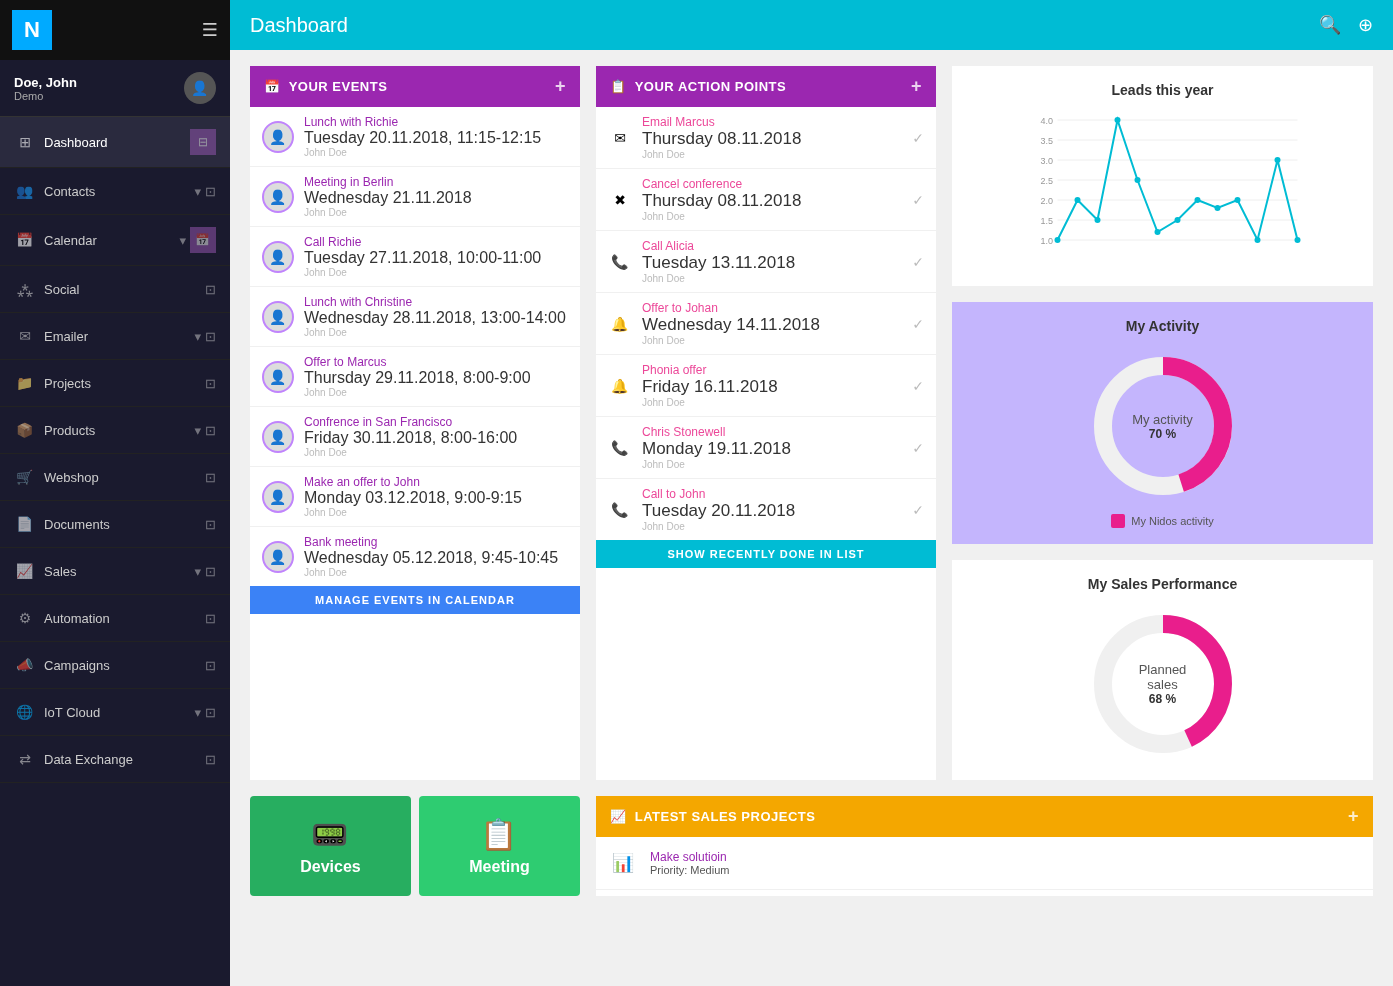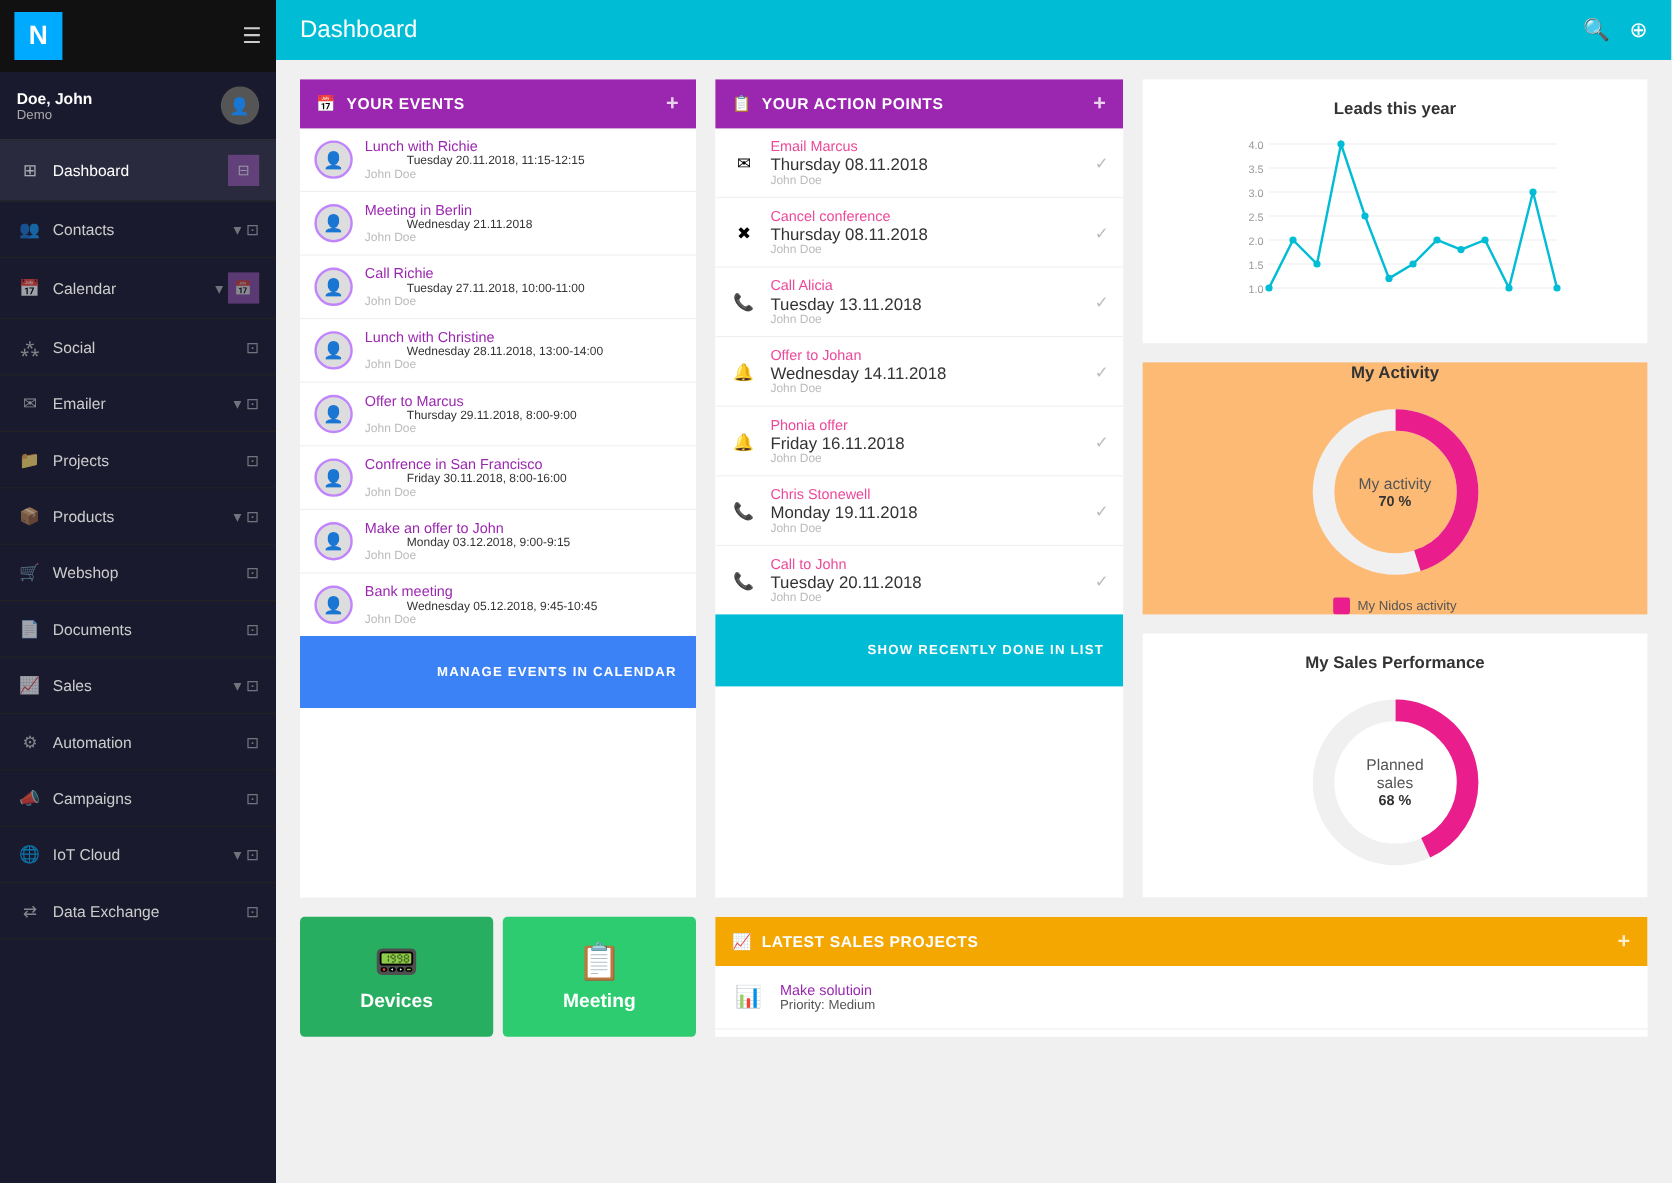--- a/index.html
+++ b/index.html
@@ -114,45 +114,45 @@
     }
     .event-item:last-child { border-bottom: none; }
     .event-avatar {
       width: 32px; height: 32px; border-radius: 50%;
       background: #ddd; border: 2px solid #c084fc;
       flex-shrink: 0; display: flex; align-items: center; justify-content: center;
       font-size: 14px; color: #999;
     }
     .event-details { flex: 1; }
     .event-title { font-size: 12px; color: #9b27b0; font-weight: 500; }
-    .event-date { font-size: 10px; color: #333; margin-left: 35px; }
+    .event-date { font-size: 16px; color: #333; }
     .event-user { font-size: 10px; color: #bbb; }
 
     .action-item {
       display: flex;
       align-items: center;
       padding: 8px 12px;
       border-bottom: 1px solid #f0f0f0;
       gap: 10px;
     }
     .action-item:last-child { border-bottom: none; }
     .action-icon { width: 24px; height: 24px; flex-shrink: 0; display: flex; align-items: center; justify-content: center; font-size: 14px; }
     .action-details { flex: 1; }
     .action-title { font-size: 12px; color: #ec4899; font-weight: 500; }
-    .action-date { font-size: 14px; color: #333; }
+    .action-date { font-size: 17px; color: #333; }
     .action-user { font-size: 10px; color: #bbb; }
     .action-check { color: #bbb; font-size: 14px; cursor: pointer; }
 
     .widget-footer {
-      padding: 24px 16px;
+      padding: 8px 16px;
       color: white;
       font-size: 11px;
       font-weight: bold;
       letter-spacing: 1px;
-      text-align: right;
+      text-align: center;
       cursor: pointer;
     }
     .widget-footer.purple { background: #3b82f6; }
     .widget-footer.teal { background: #00bcd4; }
 
     .product-card {
       flex: 1;
       display: flex;
       flex-direction: column;
       align-items: center;
@@ -172,21 +172,22 @@
     .leads-chart-section {
       background: white;
       padding: 16px;
     }
     .section-title { font-size: 14px; font-weight: bold; color: #333; margin-bottom: 12px; text-align: center; }
     .chart-container { position: relative; height: 160px; }
     svg.chart { width: 100%; height: 100%; }
 
     
     .activity-section {
-      background: #fdba74;
+      background: #c4b5fd;
+      padding: 16px;
     }
     .donut-container { display: flex; flex-direction: column; align-items: center; }
     .donut-wrapper { position: relative; width: 160px; height: 160px; }
     .donut-center-text {
       position: absolute;
       top: 50%; left: 50%;
       transform: translate(-50%, -50%);
       text-align: center;
     }
     .donut-center-text .main-text { font-size: 13px; color: #555; }

